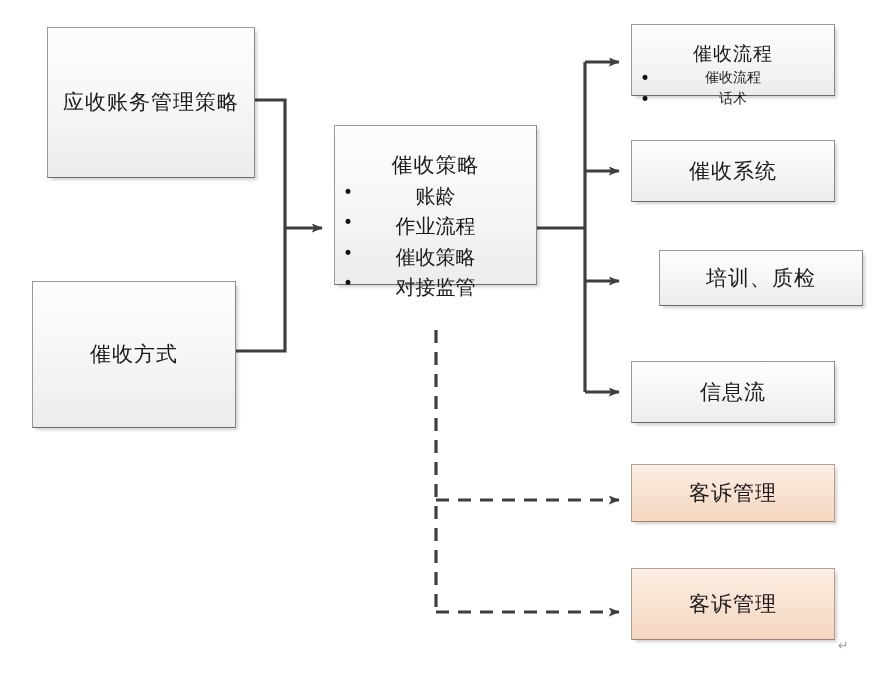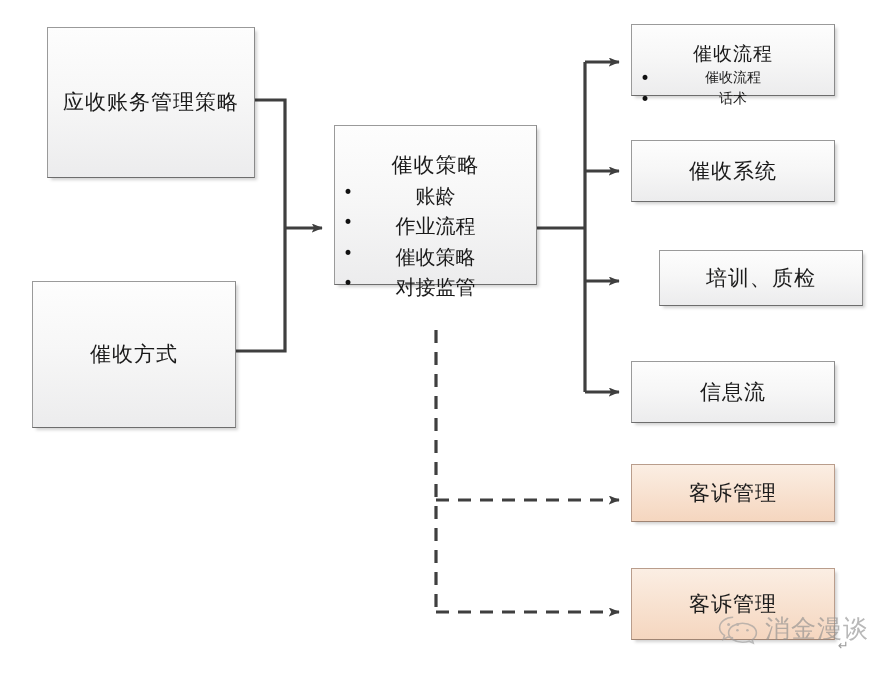--- a/index.html
+++ b/index.html
@@ -181,34 +181,16 @@
   </div>
 
   <div class="node peach" style="left:631px; top:464px; width:204px; height:58px;">
     <div class="node-title">客诉管理</div>
   </div>
 
   <div class="node peach" style="left:631px; top:568px; width:204px; height:72px;">
     <div class="node-title">客诉管理</div>
   </div>
 
-  <div class="watermark" style="left:716px; top:612px;">
-    <svg width="44" height="32" viewBox="0 0 44 32" xmlns="http://www.w3.org/2000/svg">
-      <g fill="none" stroke="#9b9b9b" stroke-width="1.6">
-        <path d="M17.2,4.2 C9.6,4.2 3.6,9.0 3.6,14.6 C3.6,17.8 5.5,20.6 8.5,22.4
-                 L7.2,26.4 L11.8,24.1 C13.5,24.6 15.3,24.9 17.2,24.9"></path>
-        <path d="M26.5,10.2 C34.0,10.2 40.4,14.4 40.4,19.8 C40.4,22.6 38.8,25.1 36.2,26.8
-                 L37.2,30.1 L33.2,28.2 C31.2,28.9 28.9,29.3 26.5,29.3
-                 C19.0,29.3 12.6,25.1 12.6,19.8 C12.6,14.4 19.0,10.2 26.5,10.2 Z"></path>
-      </g>
-      <g fill="#9b9b9b">
-        <circle cx="12.6" cy="11.6" r="1.5"></circle>
-        <circle cx="21.6" cy="11.6" r="1.5"></circle>
-        <circle cx="21.4" cy="17.2" r="1.3"></circle>
-        <circle cx="31.4" cy="17.2" r="1.3"></circle>
-      </g>
-    </svg>
-    <span class="wm-text">消金漫谈</span>
-  </div>
 
   <span class="wm-mark" style="left:838px; top:638px;">↵</span>
 
 </div>
 
 </body></html>

